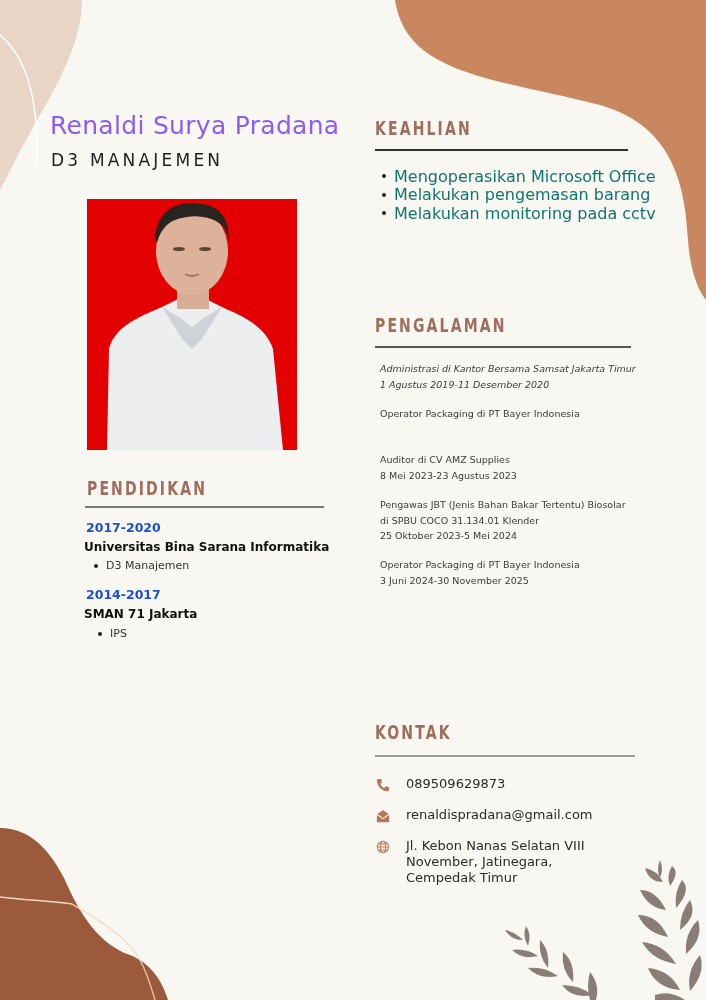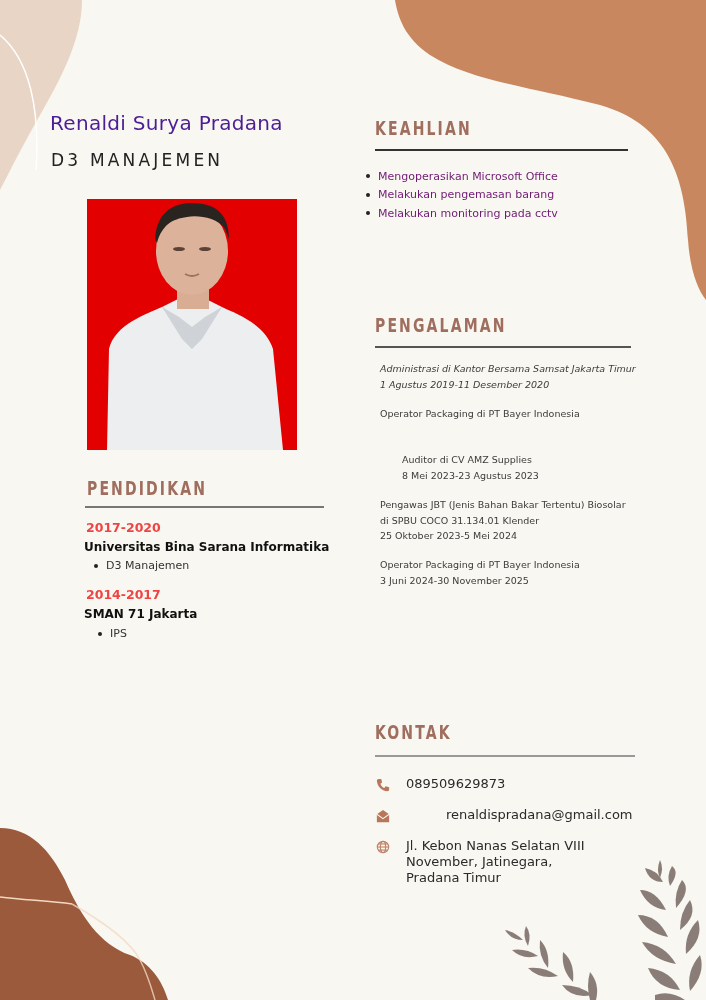--- a/index.html
+++ b/index.html
@@ -1,35 +1,35 @@
 <!DOCTYPE html>
 <html><head>
 <meta charset="utf-8">
 <style>
   * { margin:0; padding:0; box-sizing:border-box; }
   html, body { width:706px; height:1000px; overflow:hidden; }
   body { background:#f8f7f1; font-family:"Liberation Sans", sans-serif; position:relative; color:#2b2b2b; }
   .deco { position:absolute; left:0; top:0; width:706px; height:1000px; pointer-events:none; }
   .abs { position:absolute; }
 
-  .name { left:50px; top:111px; font-size:20px; color:#4c1d95; font-family:"DejaVu Sans", sans-serif; font-weight:normal; letter-spacing:0.3px; white-space:nowrap; }
+  .name { left:50px; top:111px; font-size:25px; color:#8b5cf6; font-family:"DejaVu Sans", sans-serif; font-weight:normal; letter-spacing:0.3px; white-space:nowrap; }
   .role { left:51px; top:150px; font-size:17px; color:#222; letter-spacing:3.2px; font-family:"DejaVu Sans", sans-serif; }
 
   .photo { left:87px; top:199px; width:210px; height:251px; background:#e30000; overflow:hidden; }
 
   .sec-title { font-family:"DejaVu Sans Condensed","DejaVu Sans", sans-serif; font-weight:bold; font-size:19px; letter-spacing:2.6px; color:#a06e5e; transform:scaleX(0.82); transform-origin:left center; white-space:nowrap; }
   .rule { height:1.5px; background:#555; }
 
-  .skills { left:366px; top:167px; font-size:11px; color:#701a75; list-style:none; font-family:"DejaVu Sans", sans-serif; }
+  .skills { left:382px; top:167px; font-size:16px; color:#0f766e; list-style:none; font-family:"DejaVu Sans", sans-serif; }
   .skills li { height:18.5px; display:flex; align-items:center; }
   .bullet { display:inline-block; width:4px; height:4px; border-radius:50%; background:#222; margin-right:8px; }
 
   .exp { left:380px; width:290px; font-size:9.5px; color:#3b3b3b; line-height:15.5px; font-family:"DejaVu Sans", sans-serif; }
 
-  .edu-year { font-size:12.5px; font-weight:bold; color:#ef4444; font-family:"DejaVu Sans", sans-serif; }
+  .edu-year { font-size:12.5px; font-weight:bold; color:#1d4ed8; font-family:"DejaVu Sans", sans-serif; }
   .edu-school { font-size:12px; color:#111; font-family:"DejaVu Sans", sans-serif; font-weight:bold;text-align:center; }
   .edu-sub { font-size:11px; color:#333; font-family:"DejaVu Sans", sans-serif; display:flex; align-items:center; }
 
   .contact-row { left:376px; display:flex; align-items:flex-start; font-family:"DejaVu Sans", sans-serif; font-size:13px; color:#2a2a2a; }
   .contact-icon { width:14px; height:14px; margin-right:16px; margin-top:2px; flex:none; }
   .contact-text { line-height:16px; }
 </style>
 </head>
 <body>
 
@@ -105,21 +105,21 @@
 <div class="abs sec-title" style="left:375px; top:314px;">PENGALAMAN</div>
 <div class="abs rule" style="left:375px; top:346px; width:256px;"></div>
 
 <div class="abs exp" style="top:361px;font-style:italic;">
   <div>Administrasi di Kantor Bersama Samsat Jakarta Timur</div>
   <div>1 Agustus 2019-11 Desember 2020</div>
 </div>
 <div class="abs exp" style="top:406px;">
   <div>Operator Packaging di PT Bayer Indonesia</div>
 </div>
-<div class="abs exp" style="top:452px;margin-left:22px;">
+<div class="abs exp" style="top:452px;">
   <div>Auditor di CV AMZ Supplies</div>
   <div>8 Mei 2023-23 Agustus 2023</div>
 </div>
 <div class="abs exp" style="top:497px;">
   <div>Pengawas JBT (Jenis Bahan Bakar Tertentu) Biosolar</div>
   <div>di SPBU COCO 31.134.01 Klender</div>
   <div>25 Oktober 2023-5 Mei 2024</div>
 </div>
 <div class="abs exp" style="top:557px;">
   <div>Operator Packaging di PT Bayer Indonesia</div>
@@ -145,35 +145,35 @@
 
 <div class="abs sec-title" style="left:375px; top:721px;">KONTAK</div>
 <div class="abs rule" style="left:375px; top:755px; width:260px; background:#999;"></div>
 
 <div class="abs contact-row" style="top:776px;">
   <svg class="contact-icon" viewBox="0 0 16 16">
       <path d="M3,1 L6,1 L7,5 L5,6.5 C6,9 7.5,10.5 9.5,11.5 L11,9.5 L15,10.5 L15,13.5 C15,14.5 14,15 13,15 C6.5,14.5 1.5,9.5 1,3 C1,2 2,1 3,1 Z" fill="#b9765a"></path>
     </svg>
   <span class="contact-text">089509629873</span>
 </div>
-<div class="abs contact-row" style="top:807px;gap:40px;">
+<div class="abs contact-row" style="top:807px;">
   <svg class="contact-icon" viewBox="0 0 16 16">
       <path d="M1,6 L8,1 L15,6 L15,15 L1,15 Z" fill="#b9765a"></path>
       <path d="M1,6 L8,11 L15,6" stroke="#f8f7f1" stroke-width="1.2" fill="none"></path>
     </svg>
   <span class="contact-text">renaldispradana@gmail.com</span>
 </div>
 <div class="abs contact-row" style="top:838px;">
   <svg class="contact-icon" viewBox="0 0 16 16">
       <g stroke="#c0846a" stroke-width="1.3" fill="none">
         <circle cx="8" cy="8" r="6.5"></circle>
         <ellipse cx="8" cy="8" rx="3" ry="6.5"></ellipse>
         <line x1="1.5" y1="8" x2="14.5" y2="8"></line>
         <line x1="2.5" y1="4.5" x2="13.5" y2="4.5"></line>
         <line x1="2.5" y1="11.5" x2="13.5" y2="11.5"></line>
       </g>
     </svg>
   <div class="contact-text">
     <div>Jl. Kebon Nanas Selatan VIII</div>
     <div>November, Jatinegara,</div>
-    <div>Pradana Timur</div>
+    <div>Cempedak Timur</div>
   </div>
 </div>
 
 </body></html>

